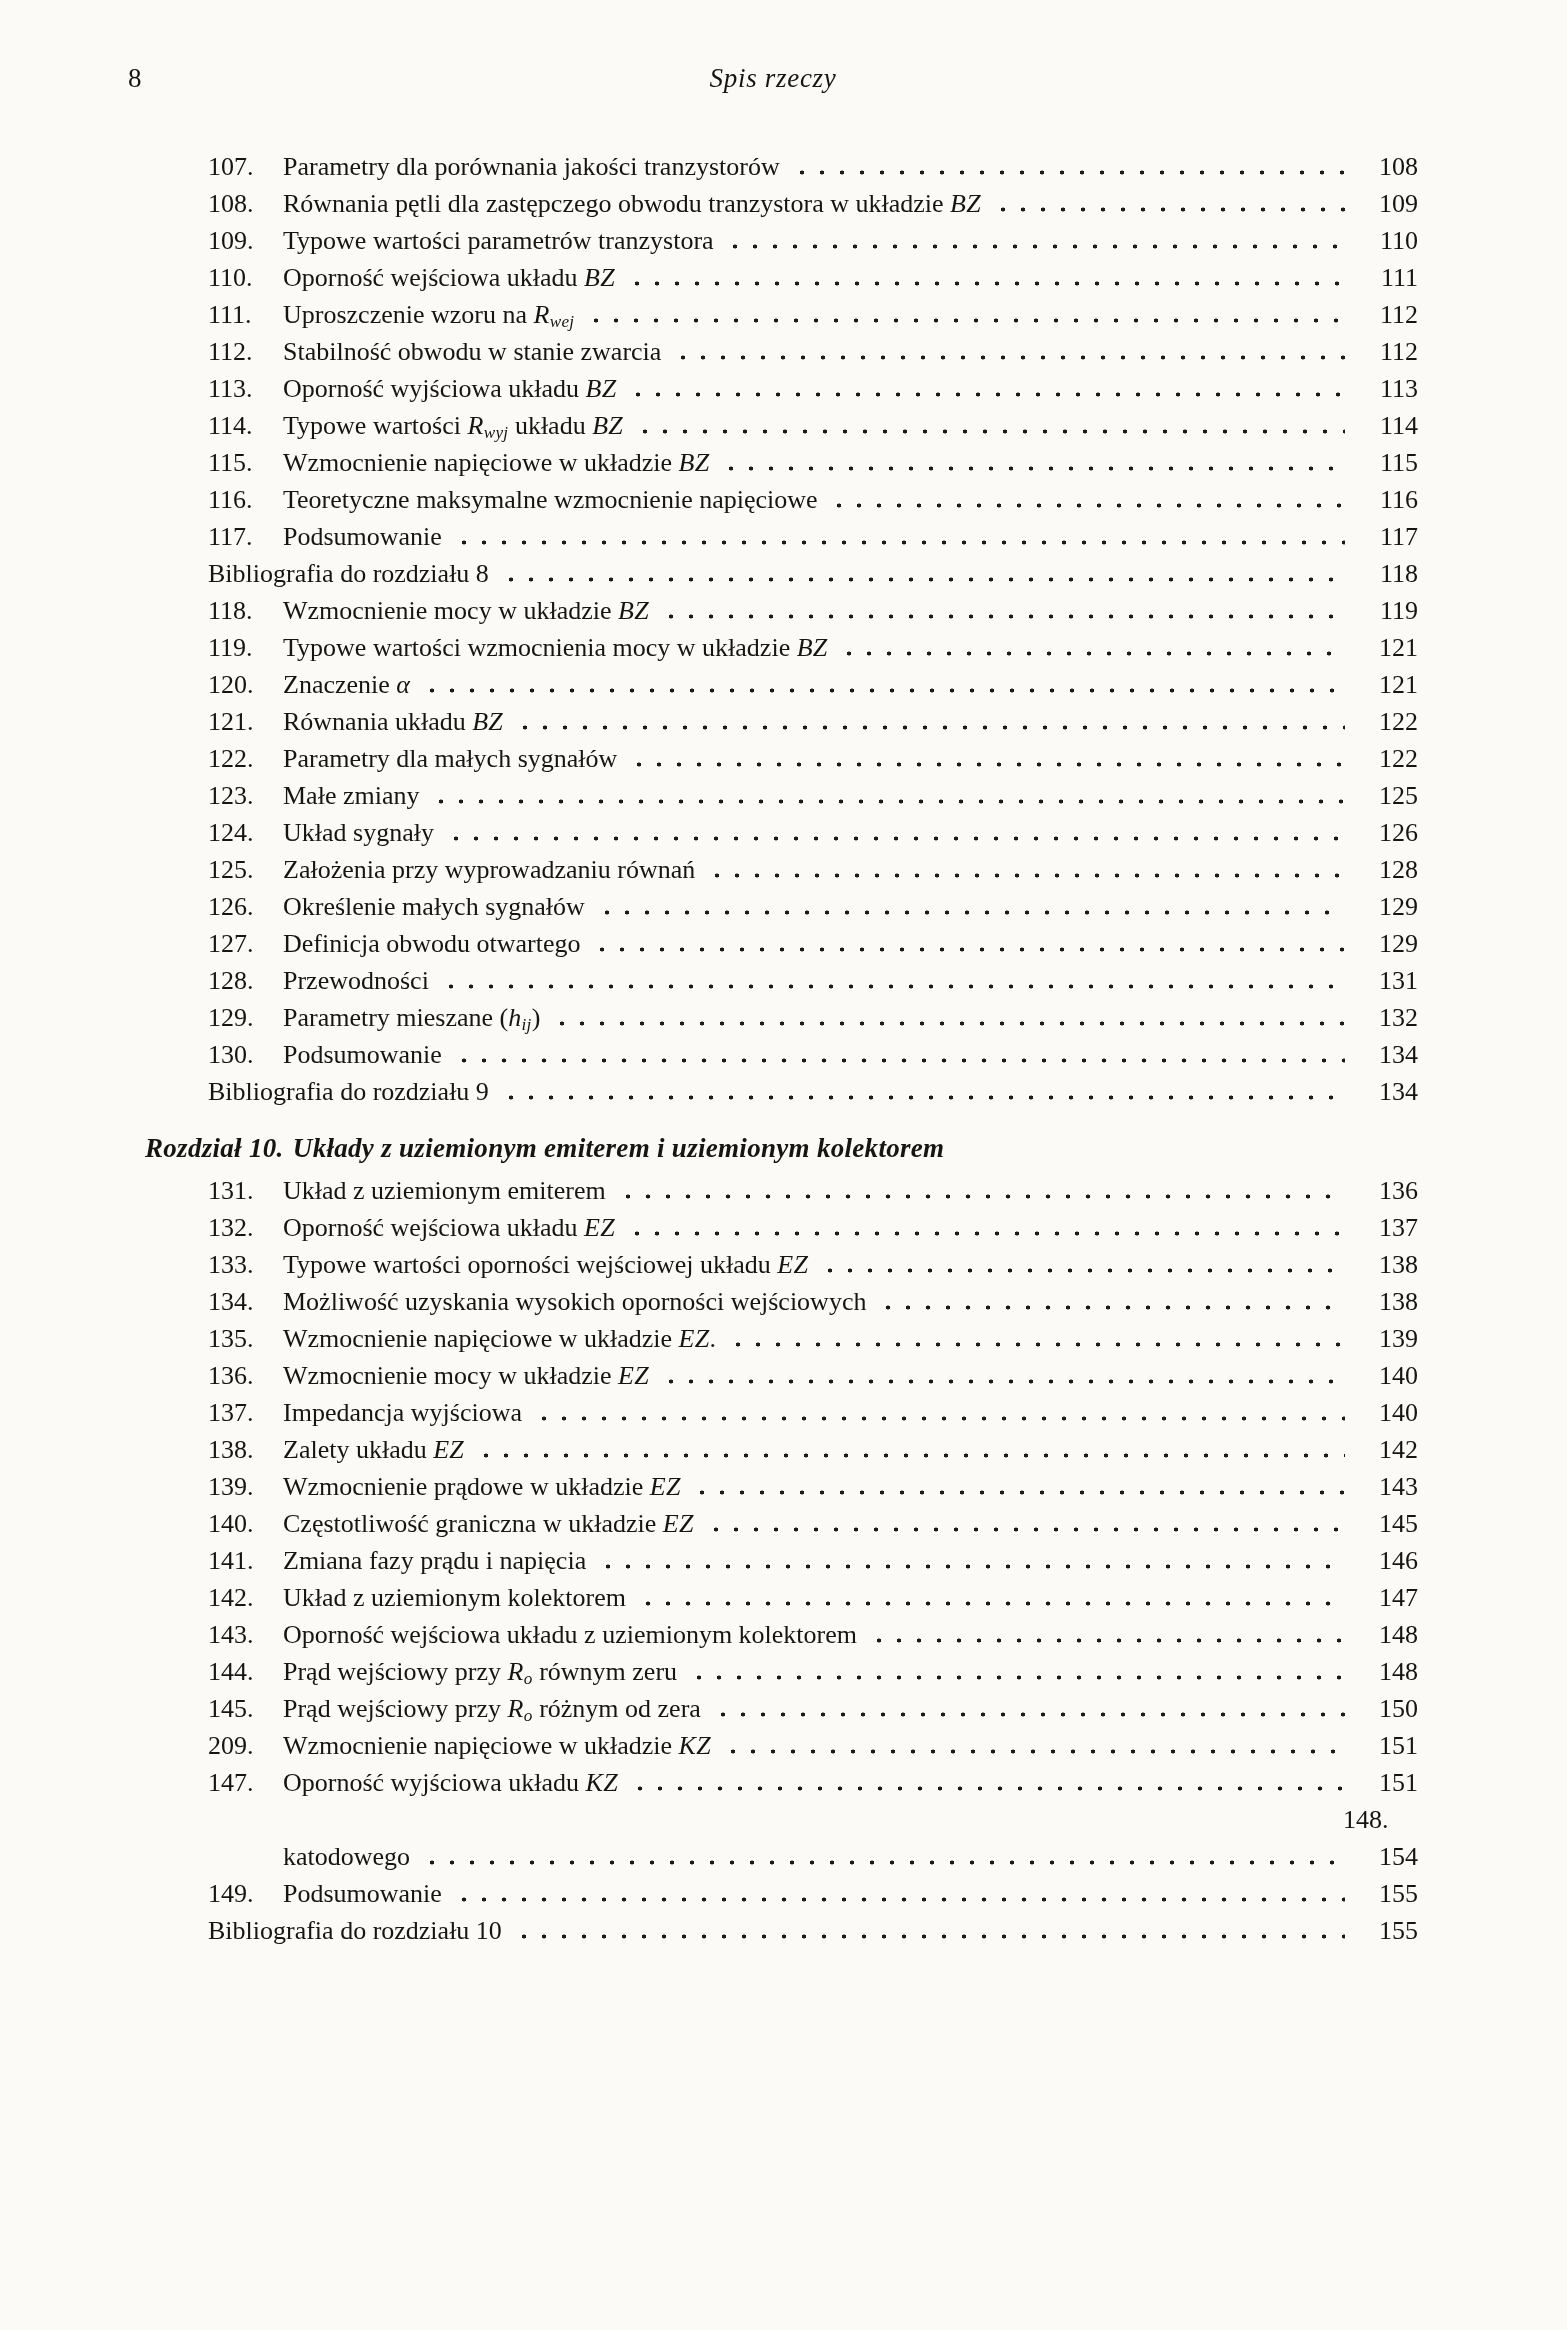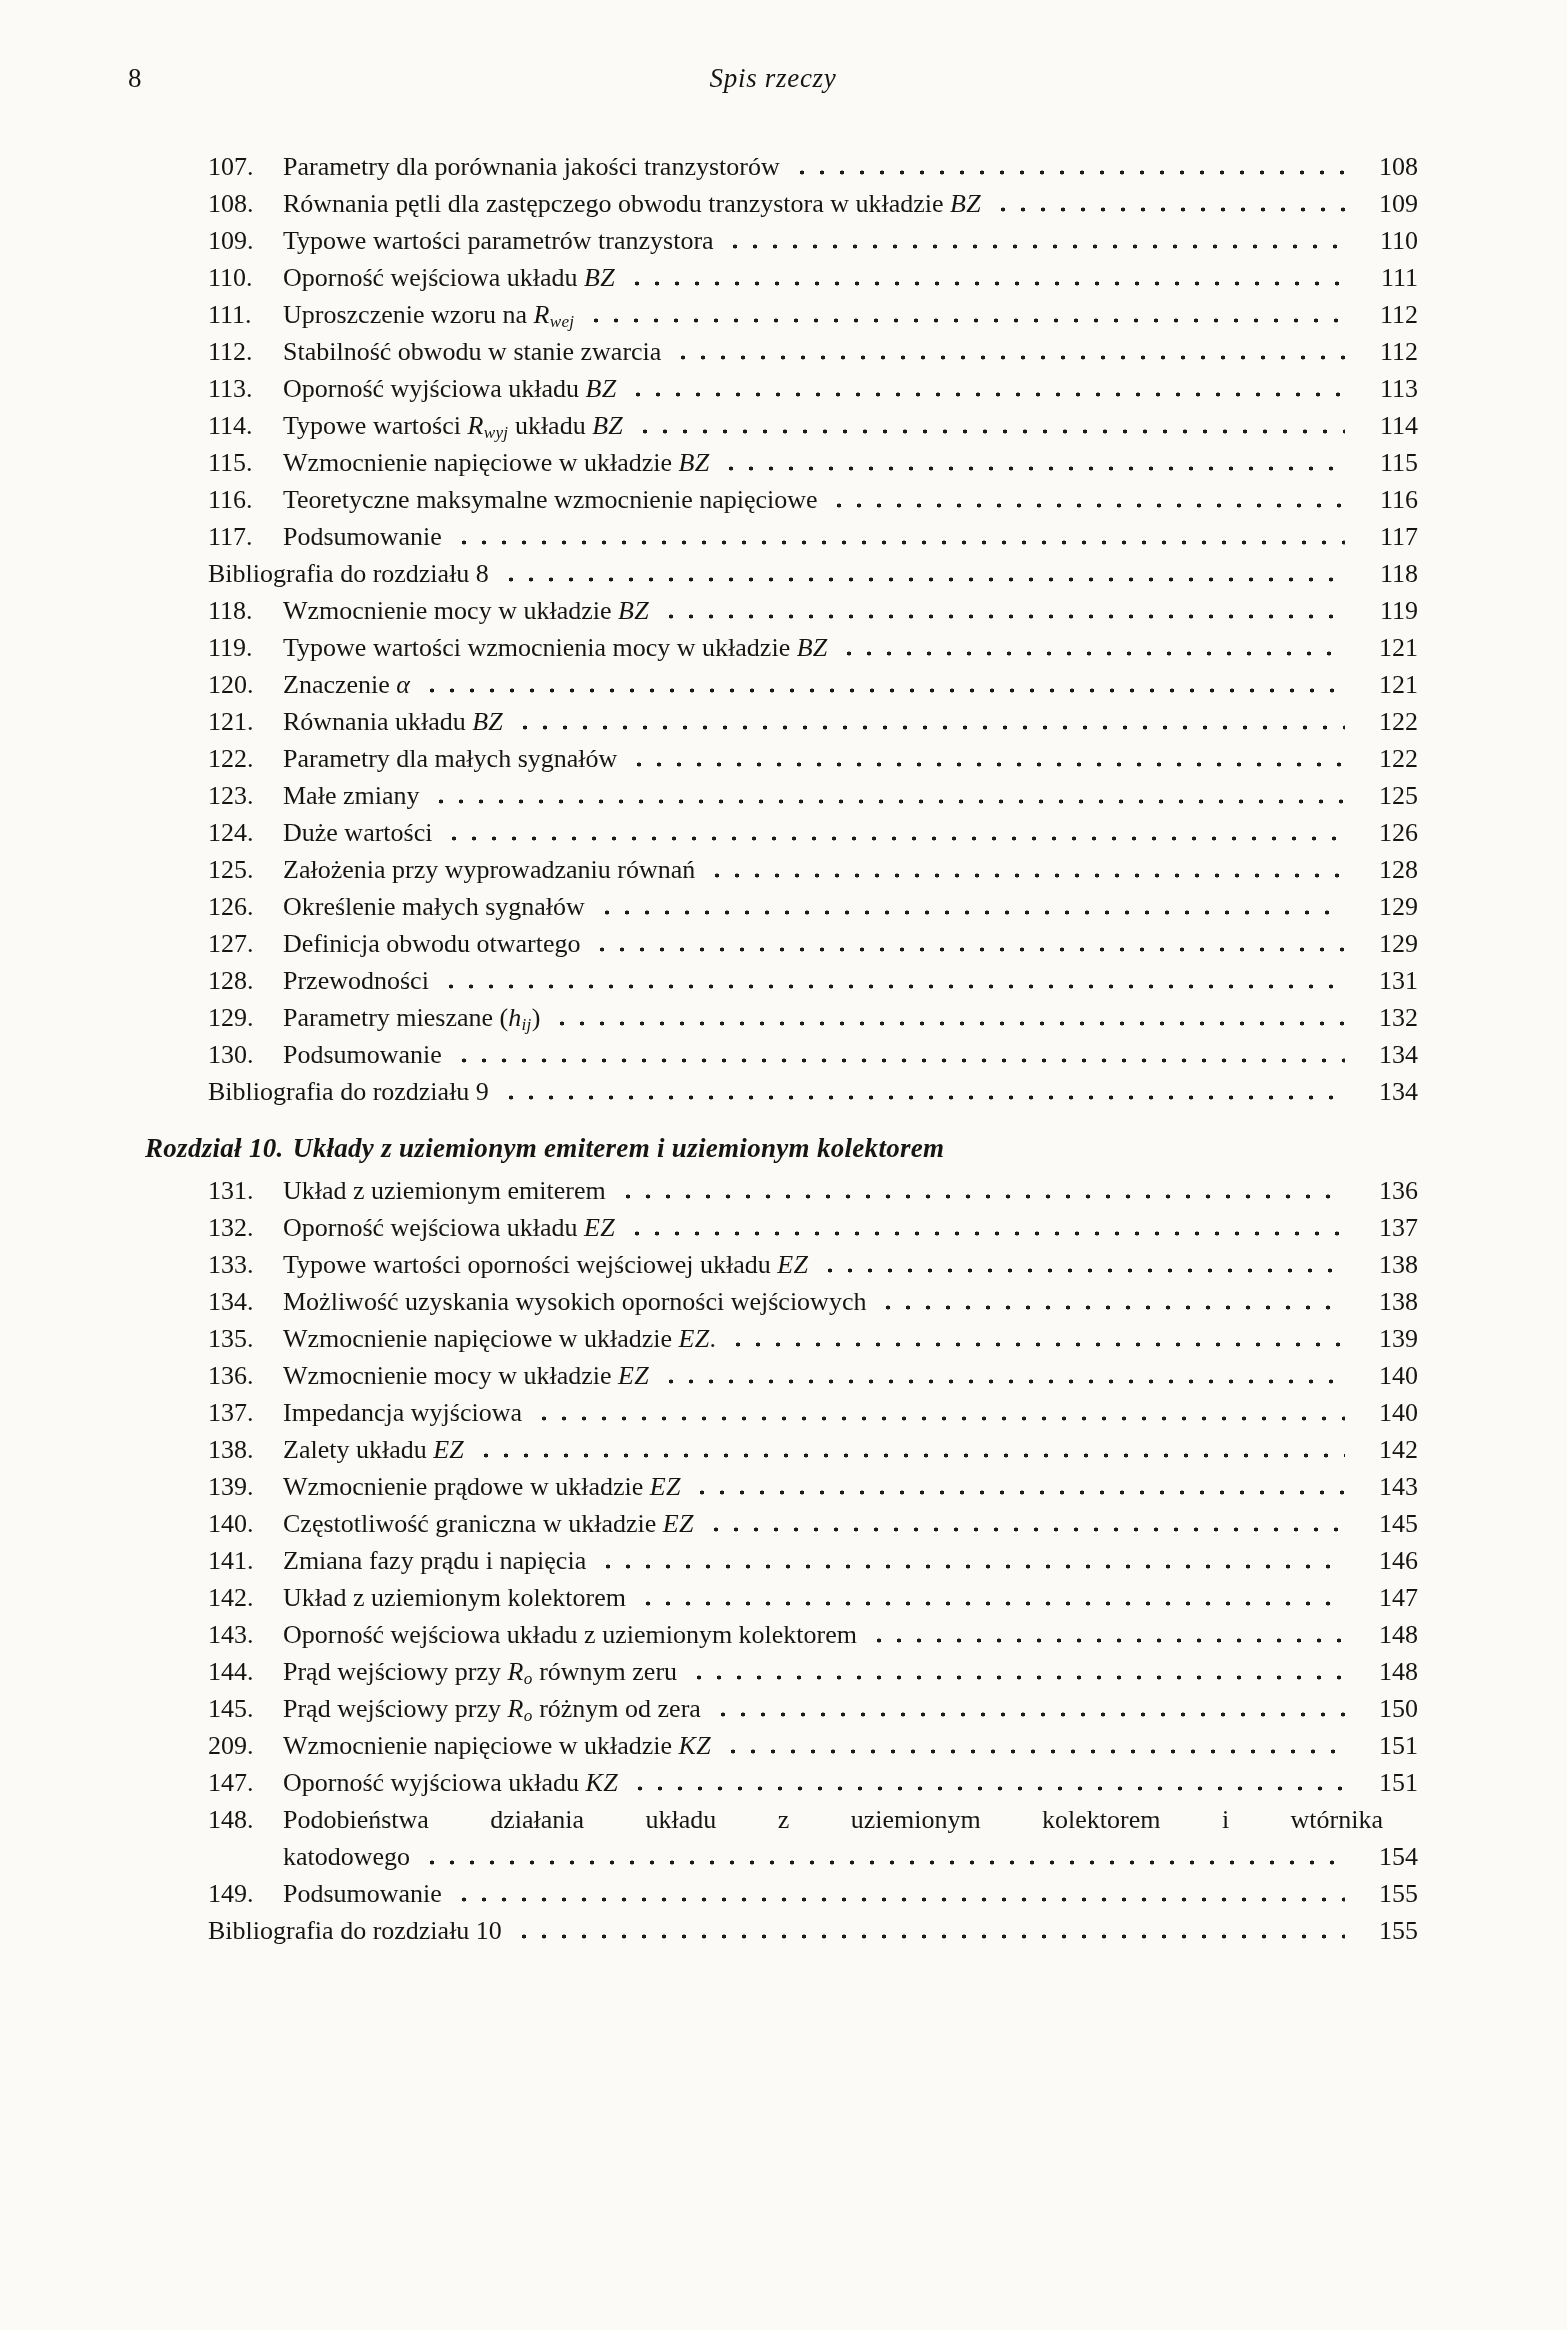--- a/index.html
+++ b/index.html
@@ -215,21 +215,21 @@
 
   <div class="row">
     <span class="num">123.</span>
     <span class="txt">Małe zmiany</span>
     <span class="leader"></span>
     <span class="pg">125</span>
   </div>
 
   <div class="row">
     <span class="num">124.</span>
-    <span class="txt">Duże wartości</span>
+    <span class="txt">Układ sygnały</span>
     <span class="leader"></span>
     <span class="pg">126</span>
   </div>
 
   <div class="row">
     <span class="num">125.</span>
     <span class="txt">Założenia przy wyprowadzaniu równań</span>
     <span class="leader"></span>
     <span class="pg">128</span>
   </div>
@@ -394,21 +394,20 @@
 
   <div class="row">
     <span class="num">147.</span>
     <span class="txt">Oporność wyjściowa układu <i>KZ</i></span>
     <span class="leader"></span>
     <span class="pg">151</span>
   </div>
 
   <div class="row wrap-first">
     <span class="num">148.</span>
-    <span class="txt">Podobieństwa działania układu z uziemionym kolektorem i wtórnika</span>
 
   </div>
 
   <div class="row wrap-cont">
     <span class="num"></span>
     <span class="txt">katodowego</span>
     <span class="leader"></span>
     <span class="pg">154</span>
   </div>
 

